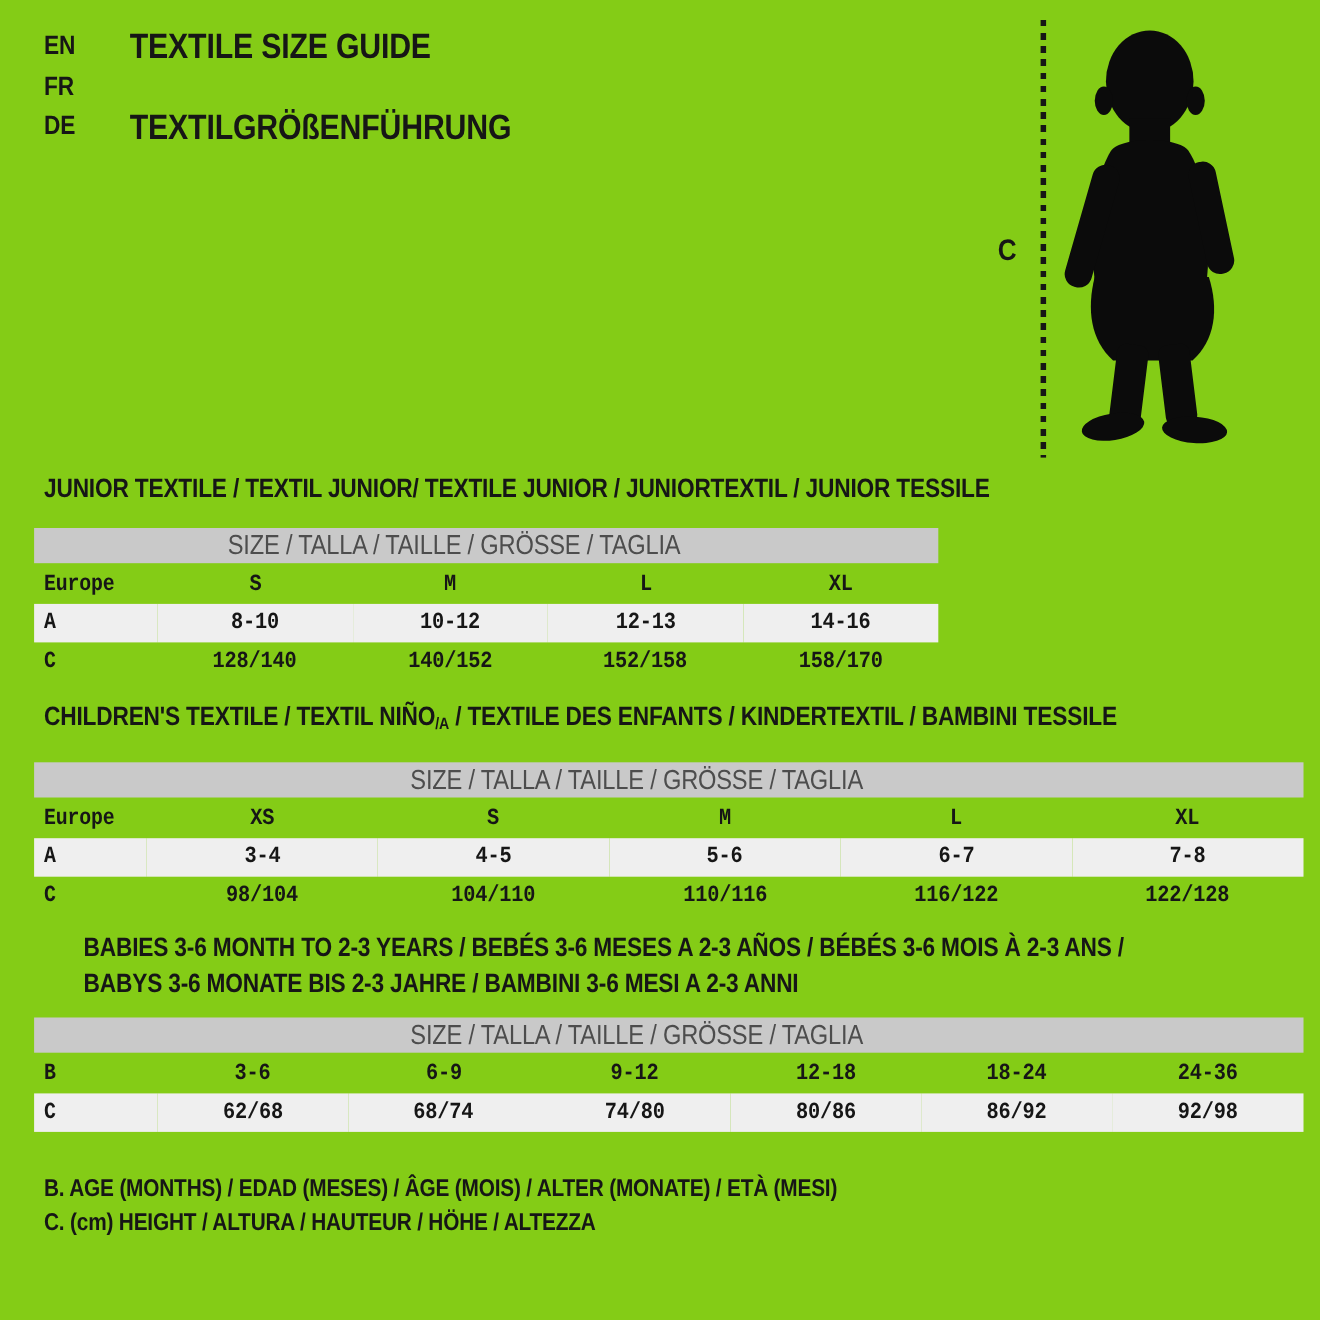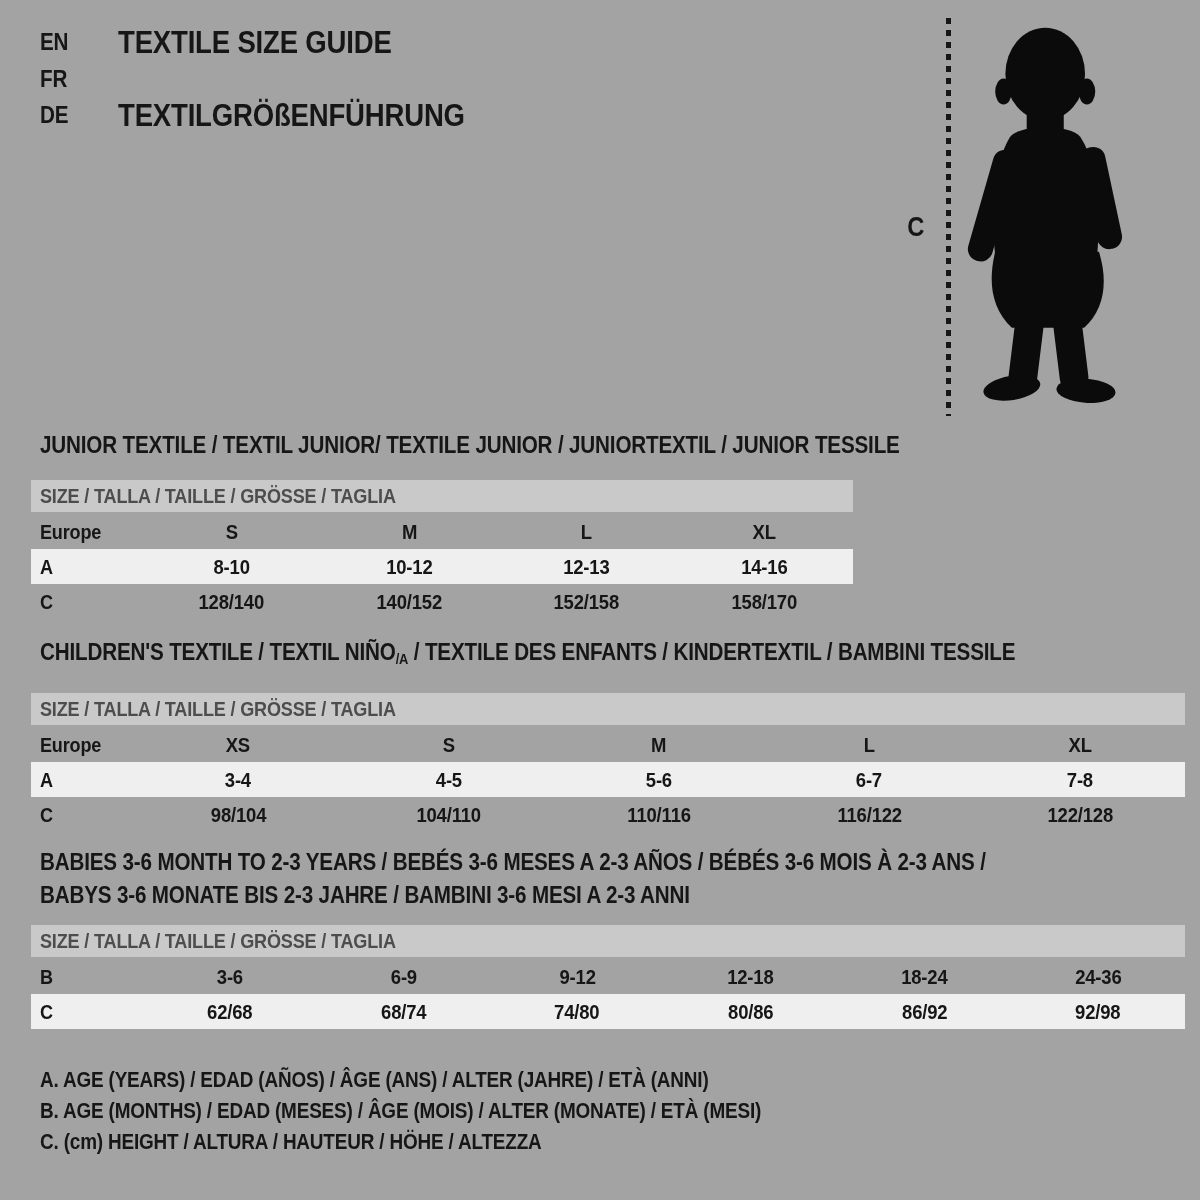--- a/index.html
+++ b/index.html
@@ -3,21 +3,21 @@
 <meta charset="utf-8">
 <style>
   html,body{margin:0;padding:0;}
   body{
     width:1200px;height:1200px;
     background:#ffffff;
     font-family:"Liberation Sans","DejaVu Sans",sans-serif;
     color:#161616;
     -webkit-font-smoothing:antialiased;
   }
-  .page{position:relative;width:1200px;height:1200px;overflow:hidden;background:#a3a3a3;}
+  .page{position:relative;width:1200px;height:1200px;overflow:hidden;background:#84cc16;}
 
   
   .cx{display:inline-block;white-space:nowrap;transform:scaleX(0.86);transform-origin:0 50%;letter-spacing:-0.2px;}
   .cxc{display:inline-block;white-space:nowrap;transform:scaleX(0.88);transform-origin:50% 50%;letter-spacing:-0.2px;}
 
   
   .lang-block{position:absolute;left:40px;top:24px;}
   .lang-row{display:flex;align-items:center;height:36.6px;}
   .lang-code{width:78px;font-size:24px;font-weight:700;}
   .lang-title{font-size:32px;font-weight:700;}
@@ -30,33 +30,33 @@
   .c-label{position:absolute;left:906px;top:212px;font-size:27px;font-weight:700;}
   .silhouette{position:absolute;left:960px;top:10px;width:176px;height:404px;}
 
   
   .section{position:absolute;left:31px;}
   .sec-heading{margin:0 0 0 9px;font-size:24px;font-weight:700;line-height:26px;}
   .sec-heading .sub{font-size:15px;vertical-align:-4px;font-weight:700;}
   .size-bar{
     background:#c9c9c9;color:#4d4d4d;
     height:32px;line-height:32px;padding-left:9px;
-    font-size:21px;font-weight:700;margin-bottom:2px;
+    font-size:25px;font-weight:400;margin-bottom:2px;text-align:center;
   }
-  table.size-table{border-collapse:collapse;table-layout:fixed;}
+  table.size-table{border-collapse:collapse;table-layout:fixed;font-family:Liberation Mono, monospace;}
   table.size-table td{height:35px;padding:0;text-align:center;font-size:21px;font-weight:700;vertical-align:middle;}
   table.size-table td.row-label{text-align:left;padding-left:9px;}
   tr.shade{background:#efefef;}
 
   .sec-junior{top:432px;width:822px;}
   .sec-junior .size-bar{margin-top:22px;}
   .sec-children{top:639px;width:1154px;}
   .sec-children .size-bar{margin-top:21px;}
   .sec-babies{top:845px;width:1154px;}
-  .sec-babies .heading-line{display:block;}
+  .sec-babies .heading-line{display:block;margin-left:36px;}
   .sec-babies .sec-heading{line-height:33px;}
   .sec-babies .size-bar{margin-top:14px;}
 
   
   .legend{position:absolute;left:40px;top:1064px;}
   .legend-line{font-size:22px;font-weight:700;line-height:31px;}
 </style>
 </head>
 <body>
 
@@ -206,18 +206,17 @@
           <td><span class="cxc">74/80</span></td>
           <td><span class="cxc">80/86</span></td>
           <td><span class="cxc">86/92</span></td>
           <td><span class="cxc">92/98</span></td>
         </tr>
       </tbody>
     </table>
   </div>
 
   <div class="legend">
-    <div class="legend-line"><span class="cx">A. AGE (YEARS) / EDAD (AÑOS) / ÂGE (ANS) / ALTER (JAHRE) / ETÀ (ANNI)</span></div>
     <div class="legend-line"><span class="cx">B. AGE (MONTHS) / EDAD (MESES) / ÂGE (MOIS) / ALTER (MONATE) / ETÀ (MESI)</span></div>
     <div class="legend-line"><span class="cx">C. (cm) HEIGHT / ALTURA / HAUTEUR / HÖHE / ALTEZZA</span></div>
   </div>
 
 </div>
 
 </body></html>

